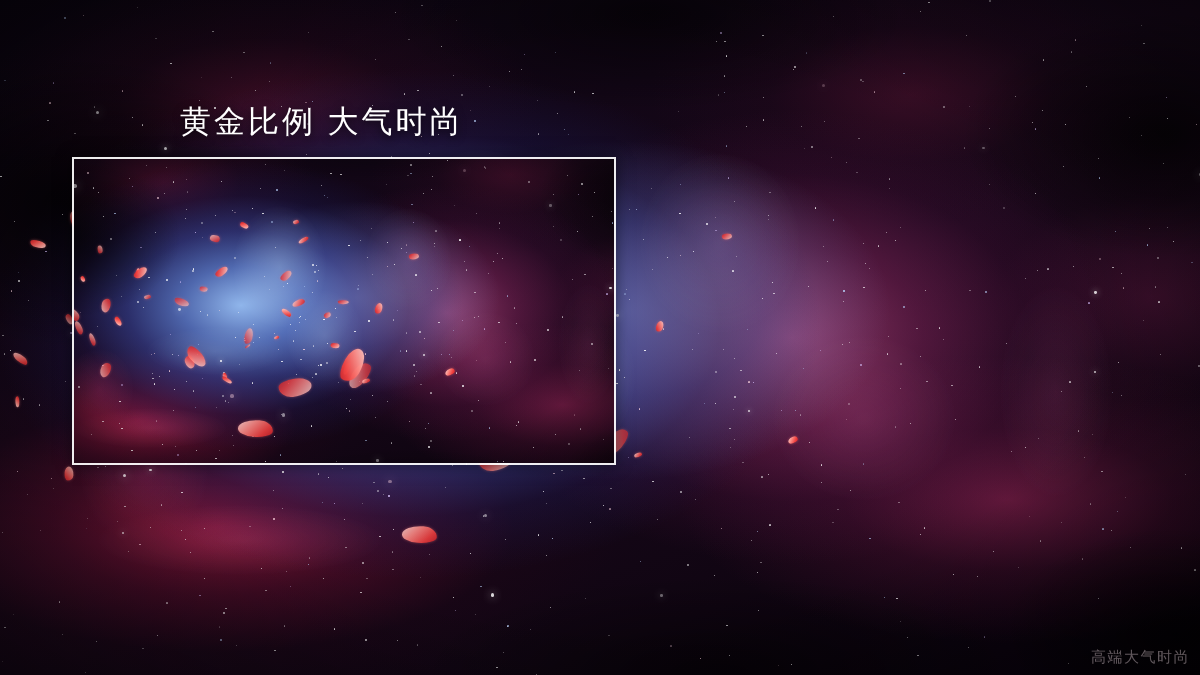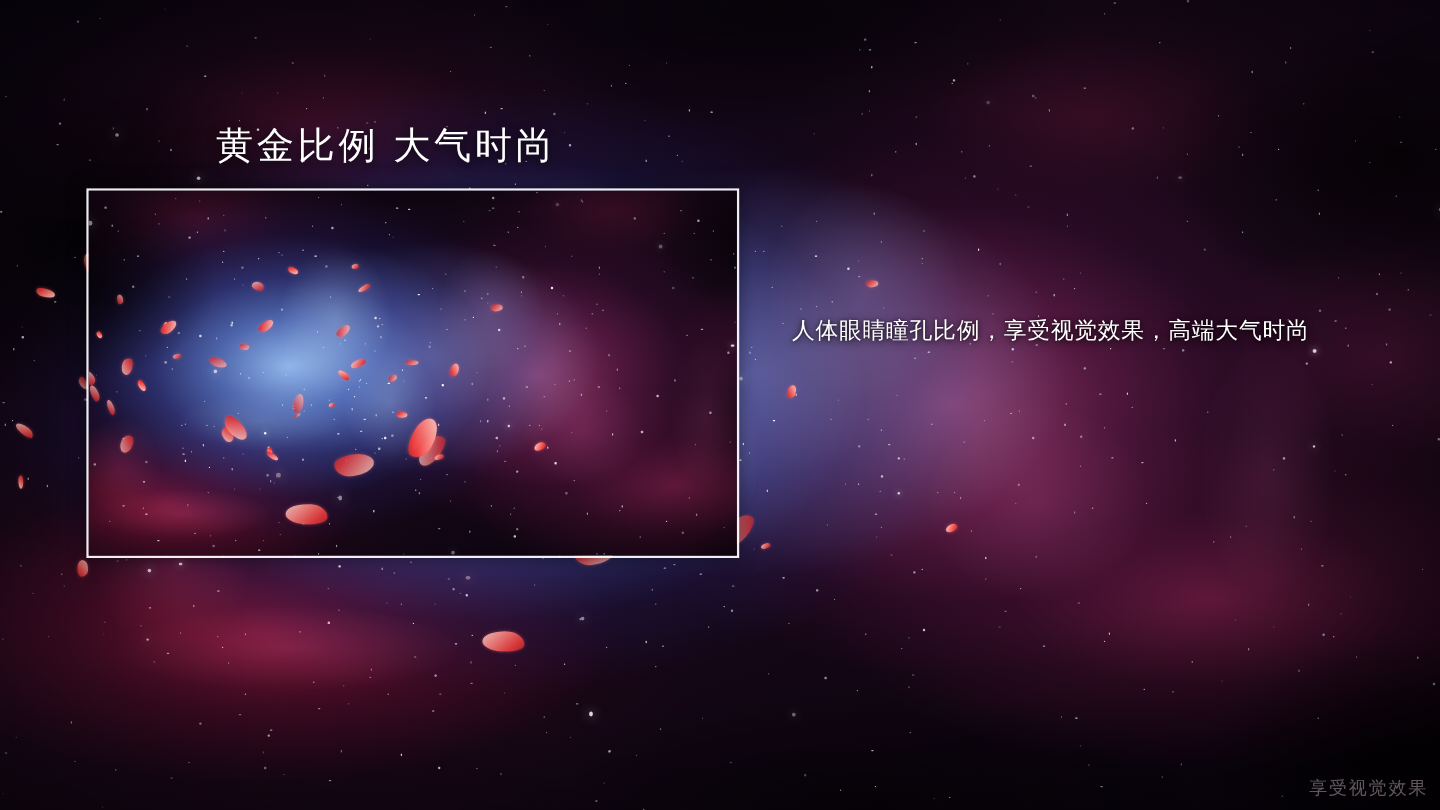--- a/index.html
+++ b/index.html
@@ -1175,18 +1175,17 @@
             <div class="petal" style="left:27.59%;top:43.14%;width:7.6px;height:4.7px;transform:rotate(191deg);opacity:0.74"></div>
           </div>
         <div class="nebula-layer neb-vignette"></div>
       </div>
     </div>
   </div>
 
   <div id="title">黄金比例  大气时尚</div>
 
   <div id="body-text">
-    <div class="line">人体眼睛瞳孔比例，享受视觉效果，高端大气时尚</div>
   </div>
 
-  <div id="watermark">享受视觉效果</div>
+  <div id="watermark">高端大气时尚</div>
 
 </div>
 
 </body></html>

